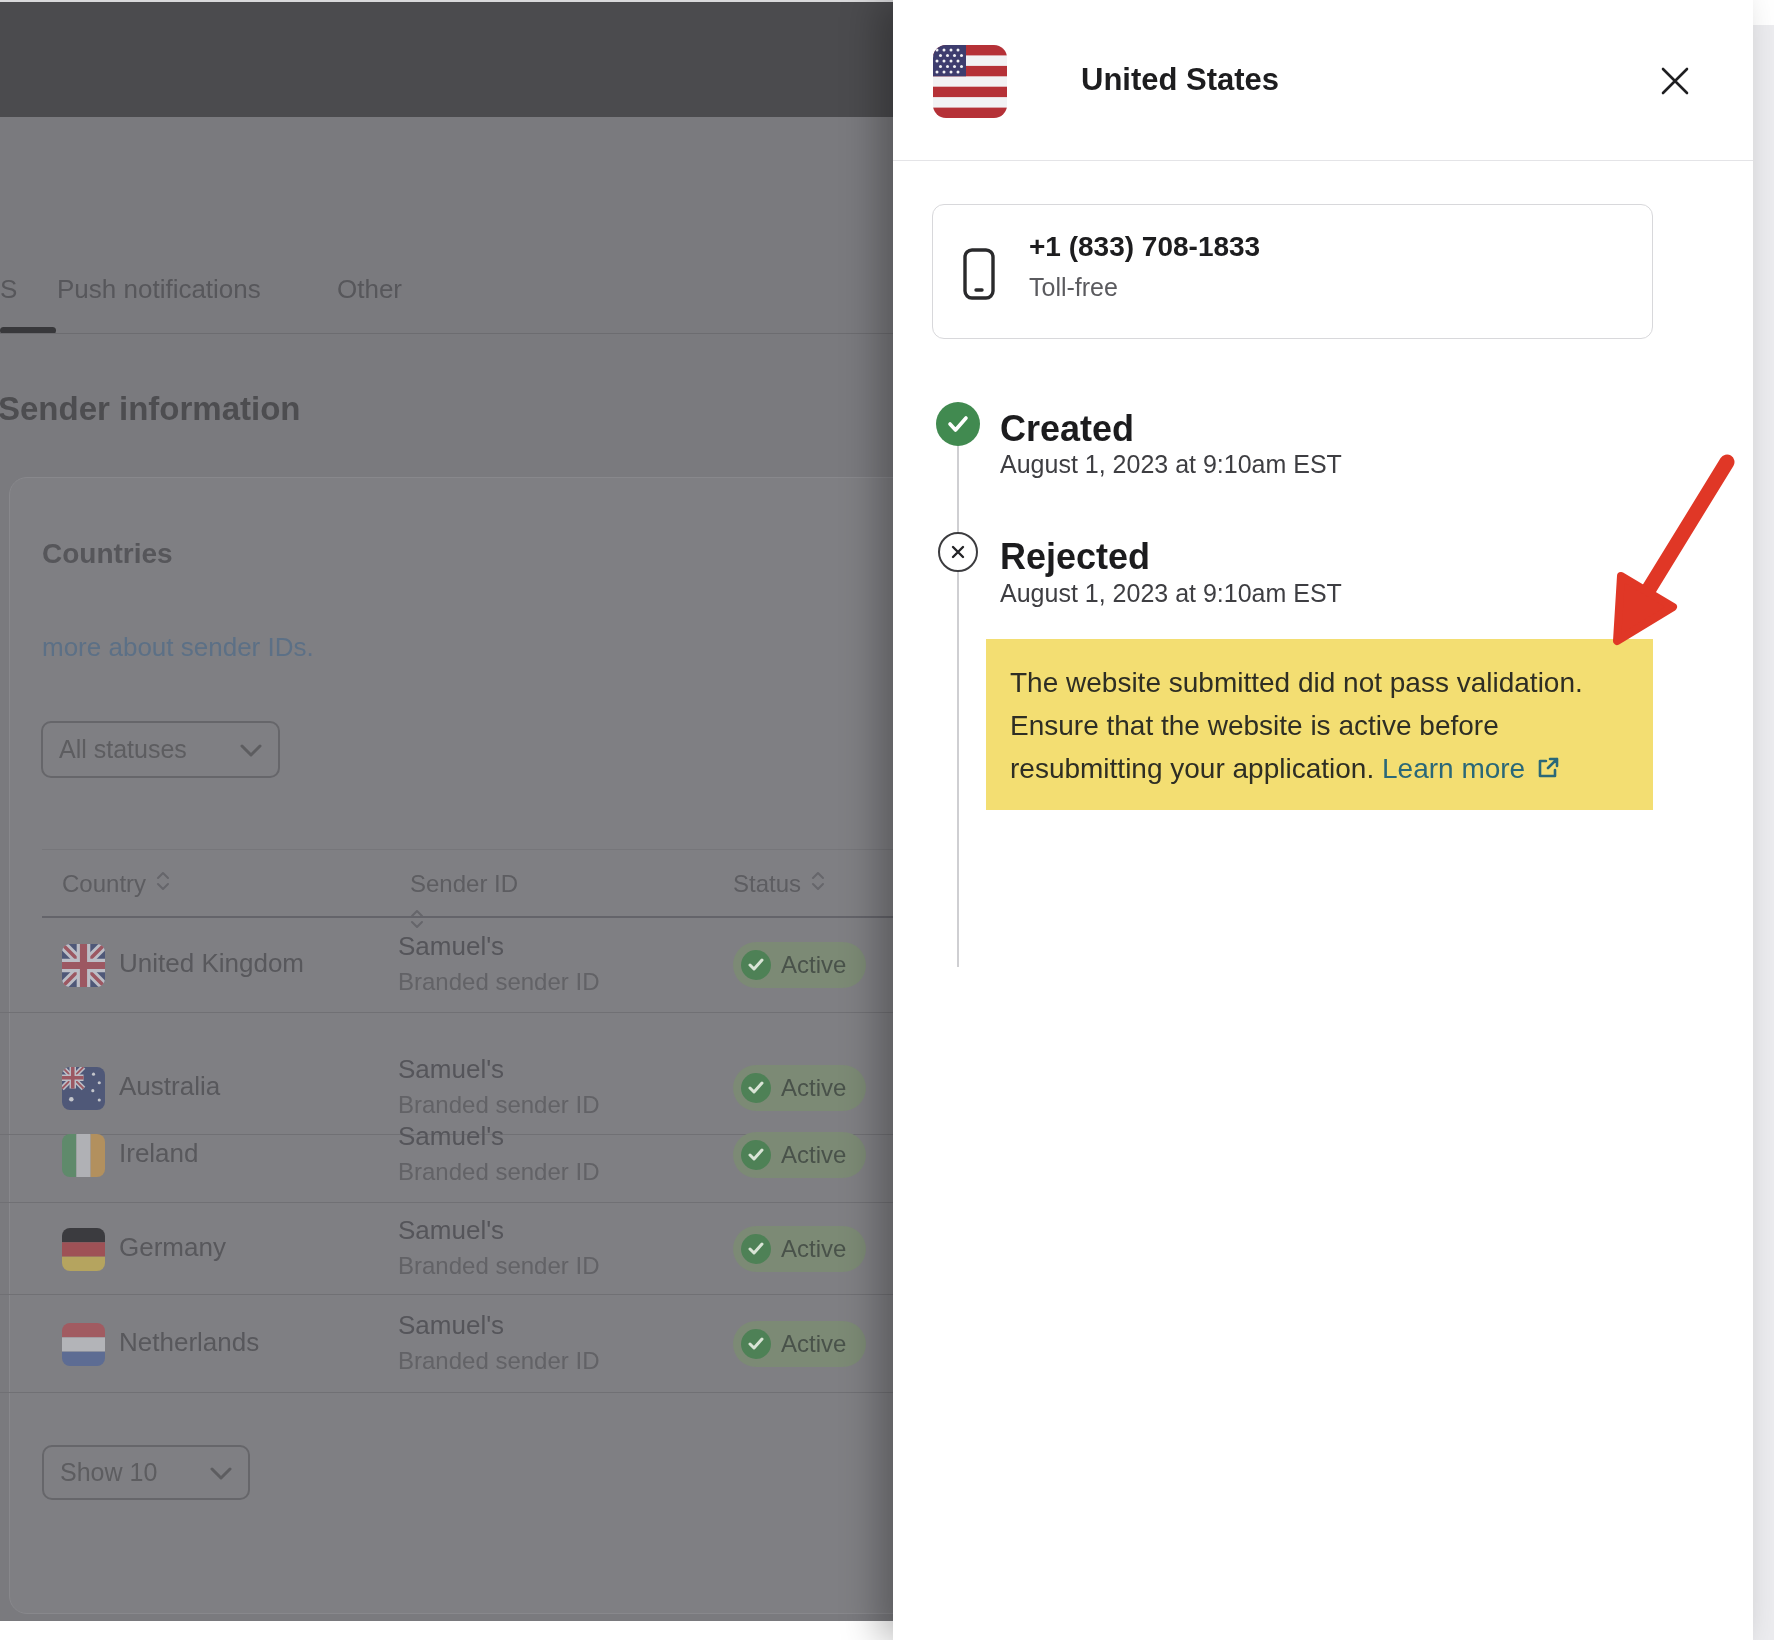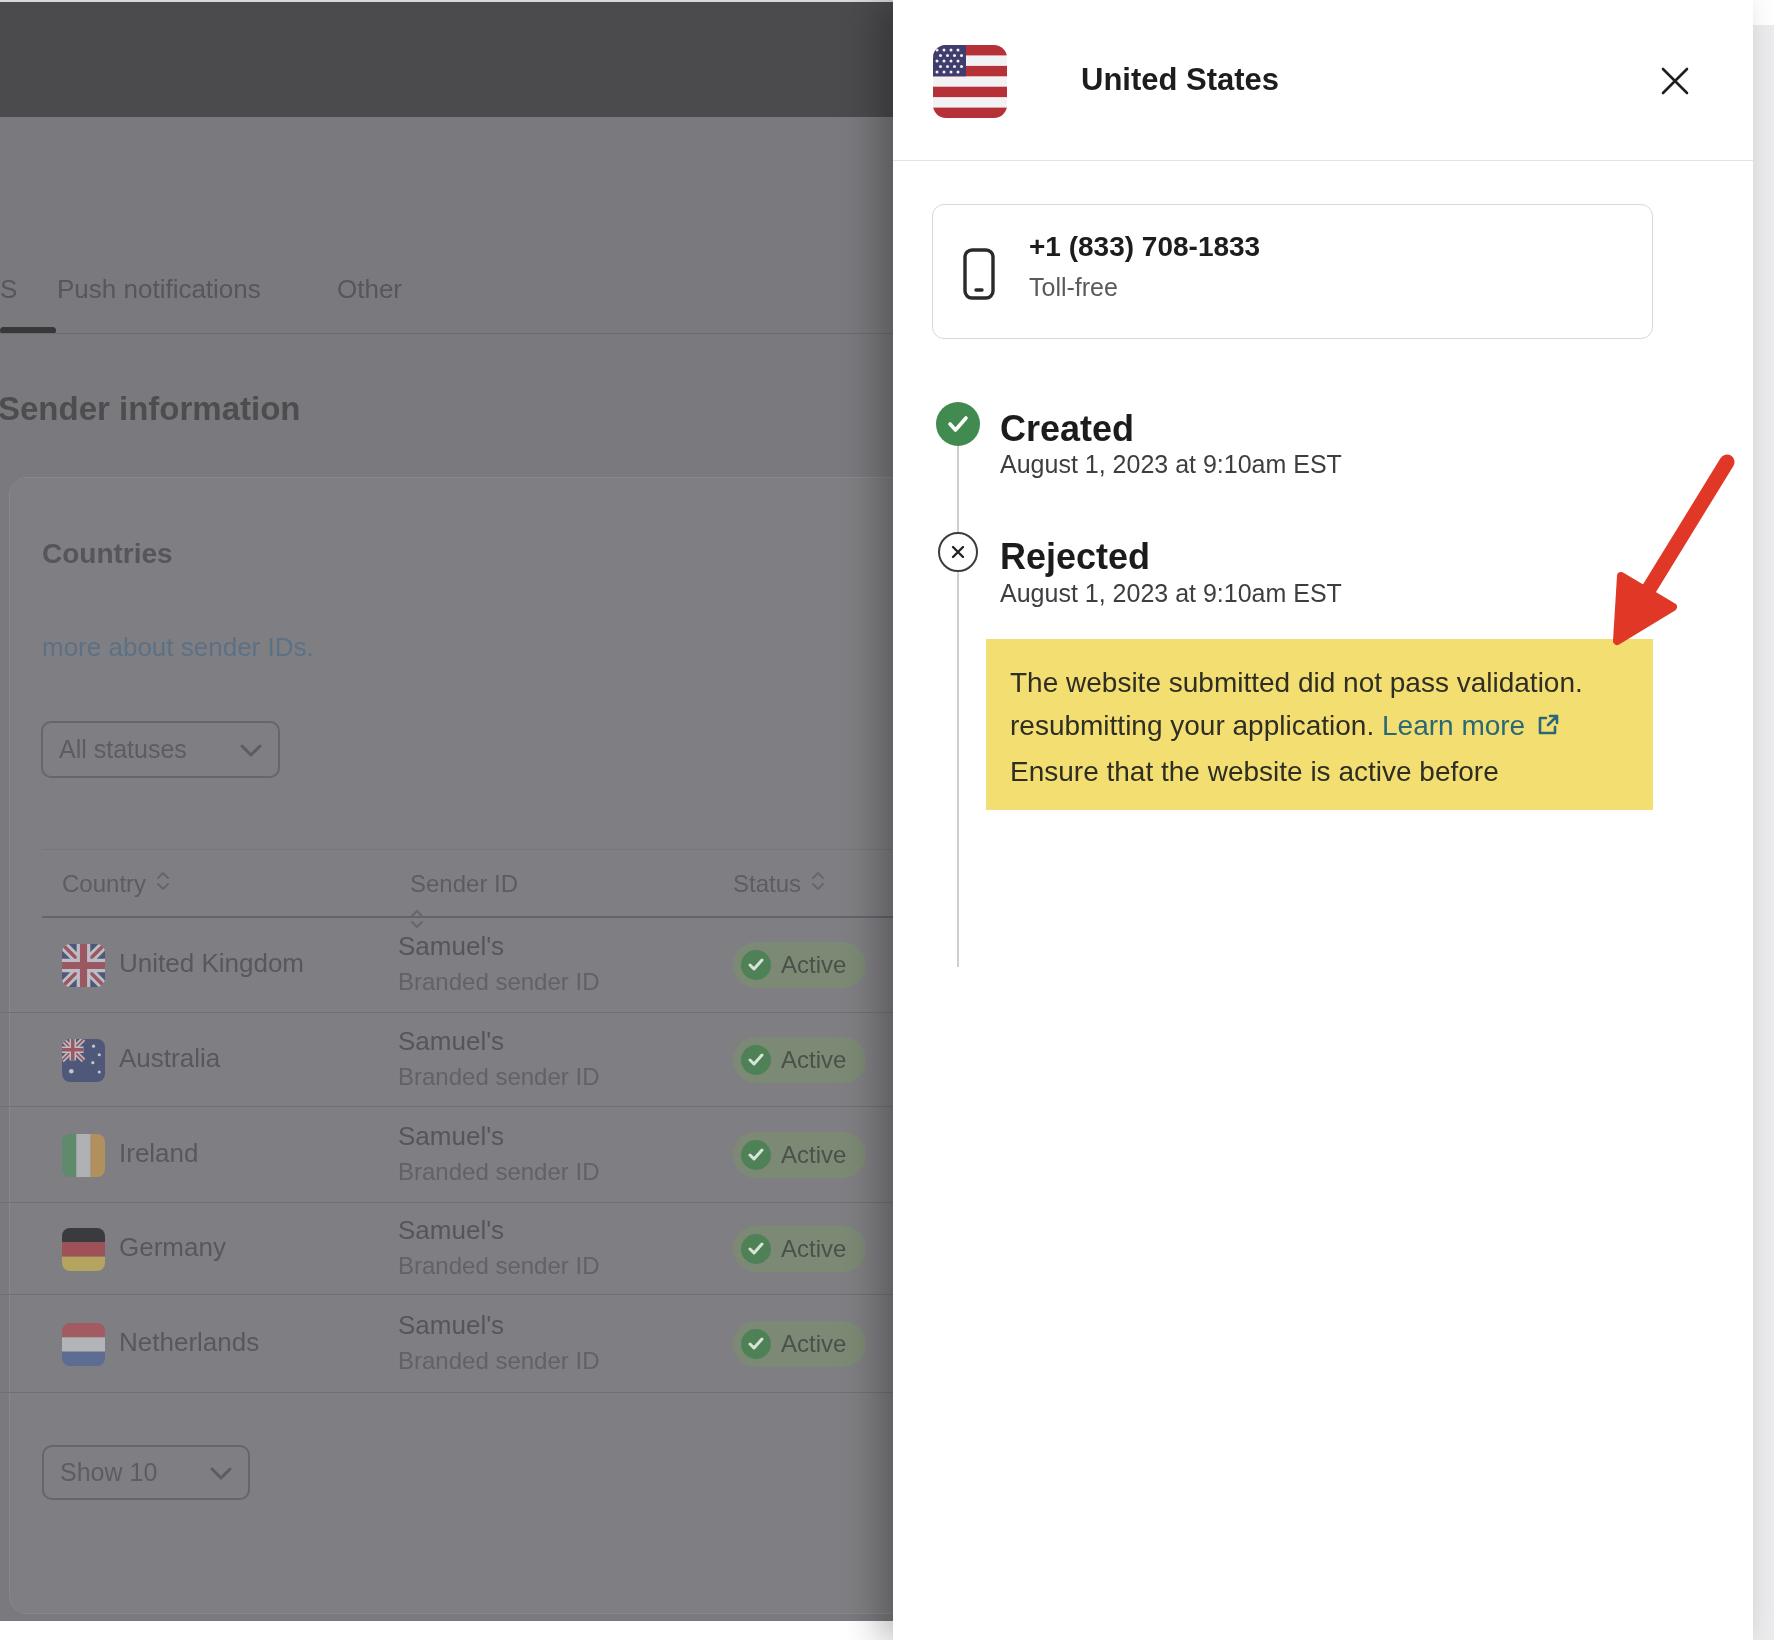--- a/index.html
+++ b/index.html
@@ -137,21 +137,21 @@
       <span class="badge">
         <span class="bcheck">
           <svg width="16" height="13" viewBox="0 0 16 13">
               <path d="M2 7 L6 11 L14 2" fill="none" stroke="#d9e4d6" stroke-width="3" stroke-linecap="round" stroke-linejoin="round"></path>
             </svg>
         </span>
         <span>Active</span>
       </span>
     </div>
 
-    <div class="trow" style="top:1013px;height:94px;">
+    <div class="trow" style="top:1041px;height:94px;">
       <span class="flag">
         <svg viewBox="0 0 60 60" preserveAspectRatio="none">
           <rect width="60" height="60" fill="#4f5878"></rect>
           <g>
             <path d="M0 0 L30 30 M30 0 L0 30" stroke="#bcbec6" stroke-width="7"></path>
             <path d="M0 0 L30 30 M30 0 L0 30" stroke="#9c5862" stroke-width="2.5"></path>
             <path d="M15 0 V30 M0 15 H30" stroke="#bcbec6" stroke-width="9"></path>
             <path d="M15 0 V30 M0 15 H30" stroke="#9c5862" stroke-width="5"></path>
           </g>
           <circle cx="13" cy="45" r="3.2" fill="#c3c5cb"></circle>
@@ -316,29 +316,29 @@
     <span class="tl-circle" style="left:45px;top:532px;width:40px;height:40px;background:#ffffff;border:2px solid #3c3c3f;">
       <svg width="16" height="16" viewBox="0 0 16 16">
           <path d="M3 3 L13 13 M13 3 L3 13" stroke="#232326" stroke-width="2.4" stroke-linecap="round"></path>
         </svg>
     </span>
     <span class="tl-label" style="top:536px;">Rejected</span>
     <span class="tl-date" style="top:579px;">August 1, 2023 at 9:10am EST</span>
 
     <div id="reject-note">
       <div class="note-line">The website submitted did not pass validation.</div>
+      <div class="note-line">Ensure that the website is active before</div>
       <div class="note-line">
         <span>resubmitting your application. </span><a id="learn-more-link">Learn more</a><span id="ext-icon">
           <svg width="26" height="26" viewBox="0 0 26 26">
             <path d="M11 6 H5 V21 H20 V15" fill="none" stroke="#2a6878" stroke-width="2.6" stroke-linecap="round" stroke-linejoin="round"></path>
             <path d="M15 4 H22 V11 M22 4 L13 13" fill="none" stroke="#2a6878" stroke-width="2.6" stroke-linecap="round" stroke-linejoin="round"></path>
           </svg>
         </span>
       </div>
-      <div class="note-line">Ensure that the website is active before</div>
     </div>
 
   </aside>
 
   <svg id="arrow-overlay" viewBox="0 0 1774 1640">
     <path d="M1727 462 L1649 589" stroke="#e03726" stroke-width="15" stroke-linecap="round" fill="none"></path>
     <polygon points="1617,641 1621,576 1673,607" fill="#e03726" stroke="#e03726" stroke-width="8" stroke-linejoin="round"></polygon>
   </svg>
 
 </div>

